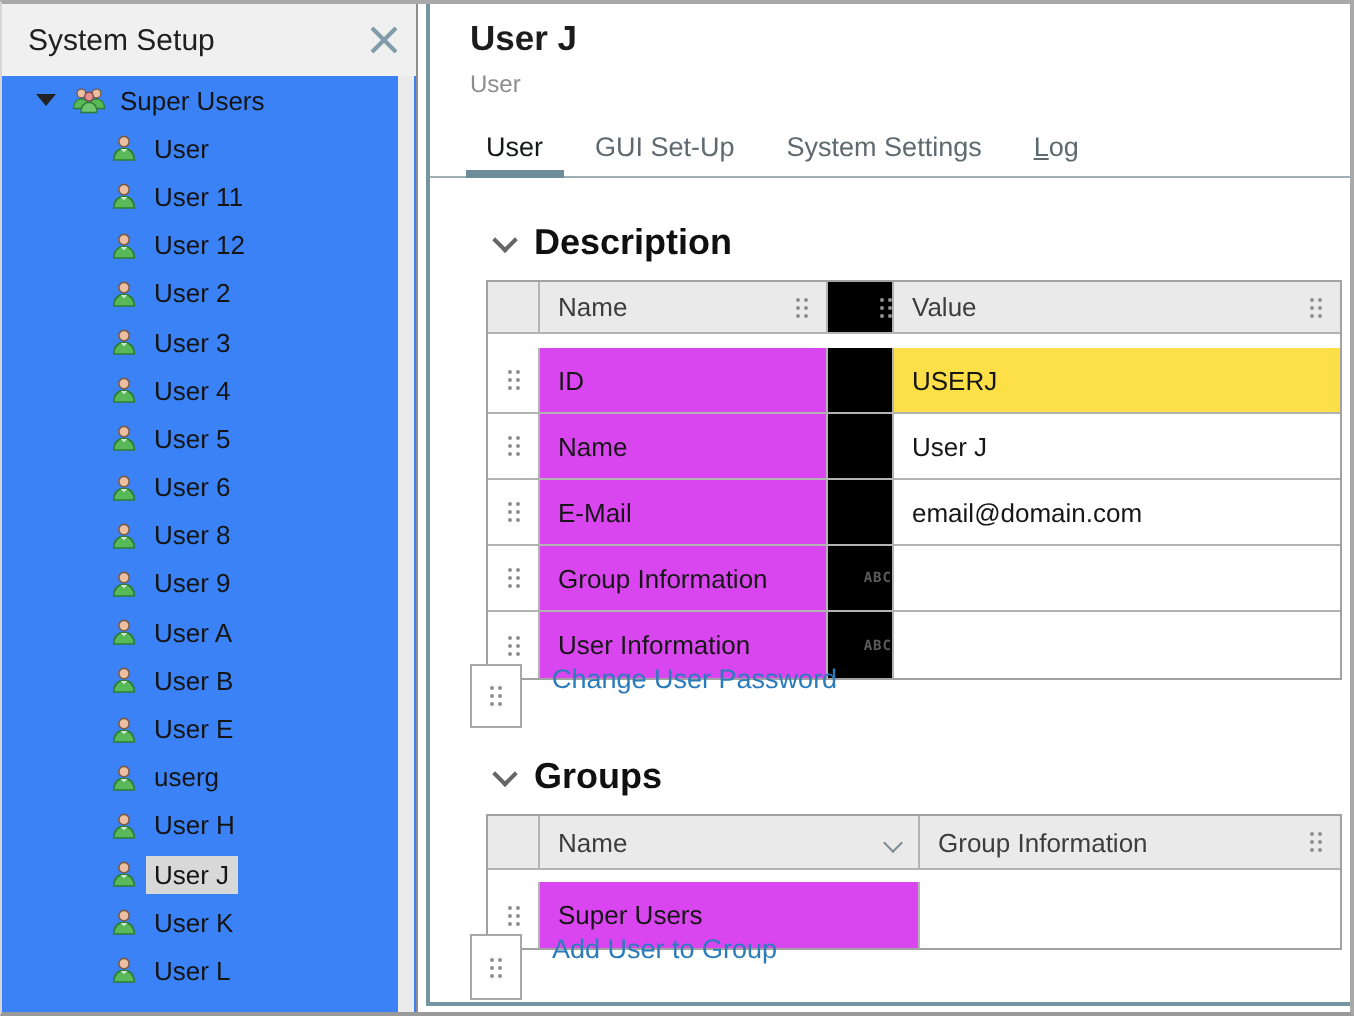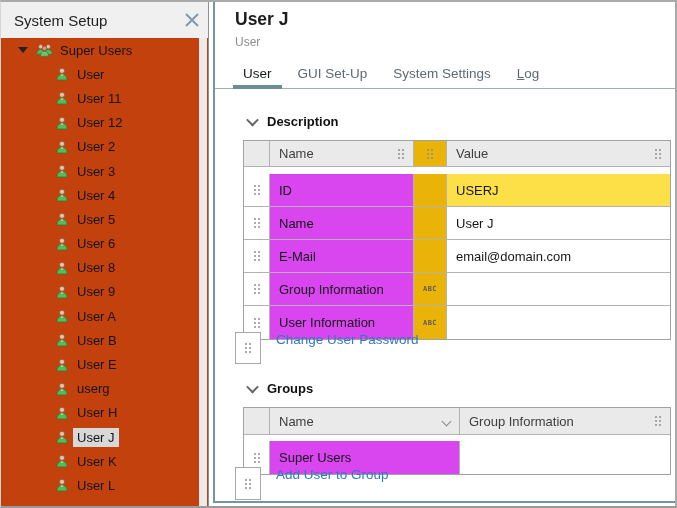--- a/index.html
+++ b/index.html
@@ -5,21 +5,21 @@
   html,body{margin:0;padding:0;background:#fff;}
   .screen{
     position:relative;width:677px;height:508px;box-sizing:border-box;
     background:#fff;overflow:hidden;
     border-top:2px solid #a9a9a9;border-right:2px solid #a9a9a9;
     border-bottom:2px solid #9a9a9a;border-left:1px solid #d6d6d6;
     font-family:"Liberation Sans",sans-serif;
     -webkit-font-smoothing:antialiased;
   }
   
-  .sidebar{position:absolute;left:0;top:0;width:208px;height:100%;background:#c2410c;border-right:1px solid #8f8f8f;box-sizing:border-box;}
+  .sidebar{position:absolute;left:0;top:0;width:208px;height:100%;background:#3b82f6;border-right:1px solid #8f8f8f;box-sizing:border-box;}
   .sidebar-header{height:36px;background:#f0f0f0;display:flex;align-items:center;padding:0 5px 0 13px;box-sizing:border-box;}
   .sidebar-title{font-size:15px;color:#1f1f1f;flex:1;}
   .close-btn{width:22px;height:22px;display:flex;align-items:center;justify-content:center;cursor:pointer;}
   .scroll-track{position:absolute;top:36px;right:1px;bottom:0;width:8px;background:#ebebeb;}
   .tree{position:absolute;top:36px;left:0;right:9px;bottom:0;overflow:hidden;}
   .tree-root,.tree-item{height:24.2px;display:flex;align-items:center;font-size:13px;color:#141414;white-space:nowrap;cursor:default;}
   .tree-root{padding-left:17px;}
   .caret{width:0;height:0;border-left:5px solid transparent;border-right:5px solid transparent;border-top:6px solid #222;margin-right:0;}
   .gicon{margin:0 3px 0 8px;display:flex;}
   .tree-item{padding-left:54px;}
@@ -32,32 +32,32 @@
   .page-subtitle{position:absolute;left:20px;top:33px;font-size:12px;color:#8d8d8d;}
   .tabbar{position:absolute;left:0;right:0;top:57px;height:30px;border-bottom:1px solid #9db0b6;padding-left:18px;display:flex;box-sizing:border-box;}
   .tab{position:relative;display:flex;align-items:center;padding:0 10px;margin-right:6px;font-size:13.5px;color:#5e6a70;cursor:pointer;}
   .tab.active{color:#15181a;}
   .tab.active::after{content:"";position:absolute;left:0;right:0;bottom:-1px;height:4px;background:#6d8e99;}
   .tab-log .lbl{display:inline-block;}
   .tab-log .lbl::first-letter{text-decoration:underline;}
   
   .sec-head{position:absolute;left:33px;display:flex;align-items:center;height:18px;}
   .chev{width:7px;height:7px;border-left:2px solid #666;border-bottom:2px solid #666;transform:rotate(-45deg) translate(1px,-1px);margin-right:10px;flex:none;}
-  .sec-label{font-size:13px;font-weight:bold;color:#101010;}
+  .sec-label{font-size:18px;font-weight:bold;color:#101010;}
   
   .tbl{position:absolute;left:28px;width:426px;display:grid;border:1px solid #a2a2a2;box-sizing:content-box;background:#fff;}
   .tbl-desc{top:138px;grid-template-columns:26px 144px 33px 223px;grid-auto-rows:33px;}
   .tbl-desc .hrow{height:26px;}
   .tbl-groups{top:405px;grid-template-columns:26px 190px 210px;grid-auto-rows:33px;}
   .c{border-right:1px solid #b3b3b3;border-bottom:1px solid #b3b3b3;display:flex;align-items:center;padding:0 9px;font-size:13px;color:#161616;box-sizing:border-box;overflow:hidden;white-space:nowrap;}
   .c.last{border-right:none;align-items:center;}
   .c.bot{border-bottom:none;}
   .hc{background:#eaeaea;color:#3d3d3d;height:27px;}
   .lab{background:#d946ef;}
-  .mini{background:#eab308;justify-content:center;padding:0;}
+  .mini{background:#000000;justify-content:flex-end;padding:0;}
   .hnd{background:#fff;justify-content:center;padding:0;cursor:grab;}
   .ro{background:#fde047;}
   .dots{width:6px;height:10px;position:relative;flex:none;}
   .dots::before{content:"";position:absolute;left:0;top:0;width:2px;height:2px;border-radius:50%;background:#8f8f8f;
     box-shadow:4px 0 0 #8f8f8f,0 4px 0 #8f8f8f,4px 4px 0 #8f8f8f,0 8px 0 #8f8f8f,4px 8px 0 #8f8f8f;}
   .pushR{margin-left:auto;}
   .sortv{width:6px;height:6px;border-left:1.5px solid #7d8d93;border-bottom:1.5px solid #7d8d93;transform:rotate(-45deg);margin-left:auto;flex:none;}
   .abc{font-family:"DejaVu Sans Mono",monospace;font-size:7px;font-weight:bold;color:#5c5c5c;letter-spacing:0.5px;}
   
   .action-row{position:absolute;left:20px;width:426px;display:flex;align-items:flex-start;}

